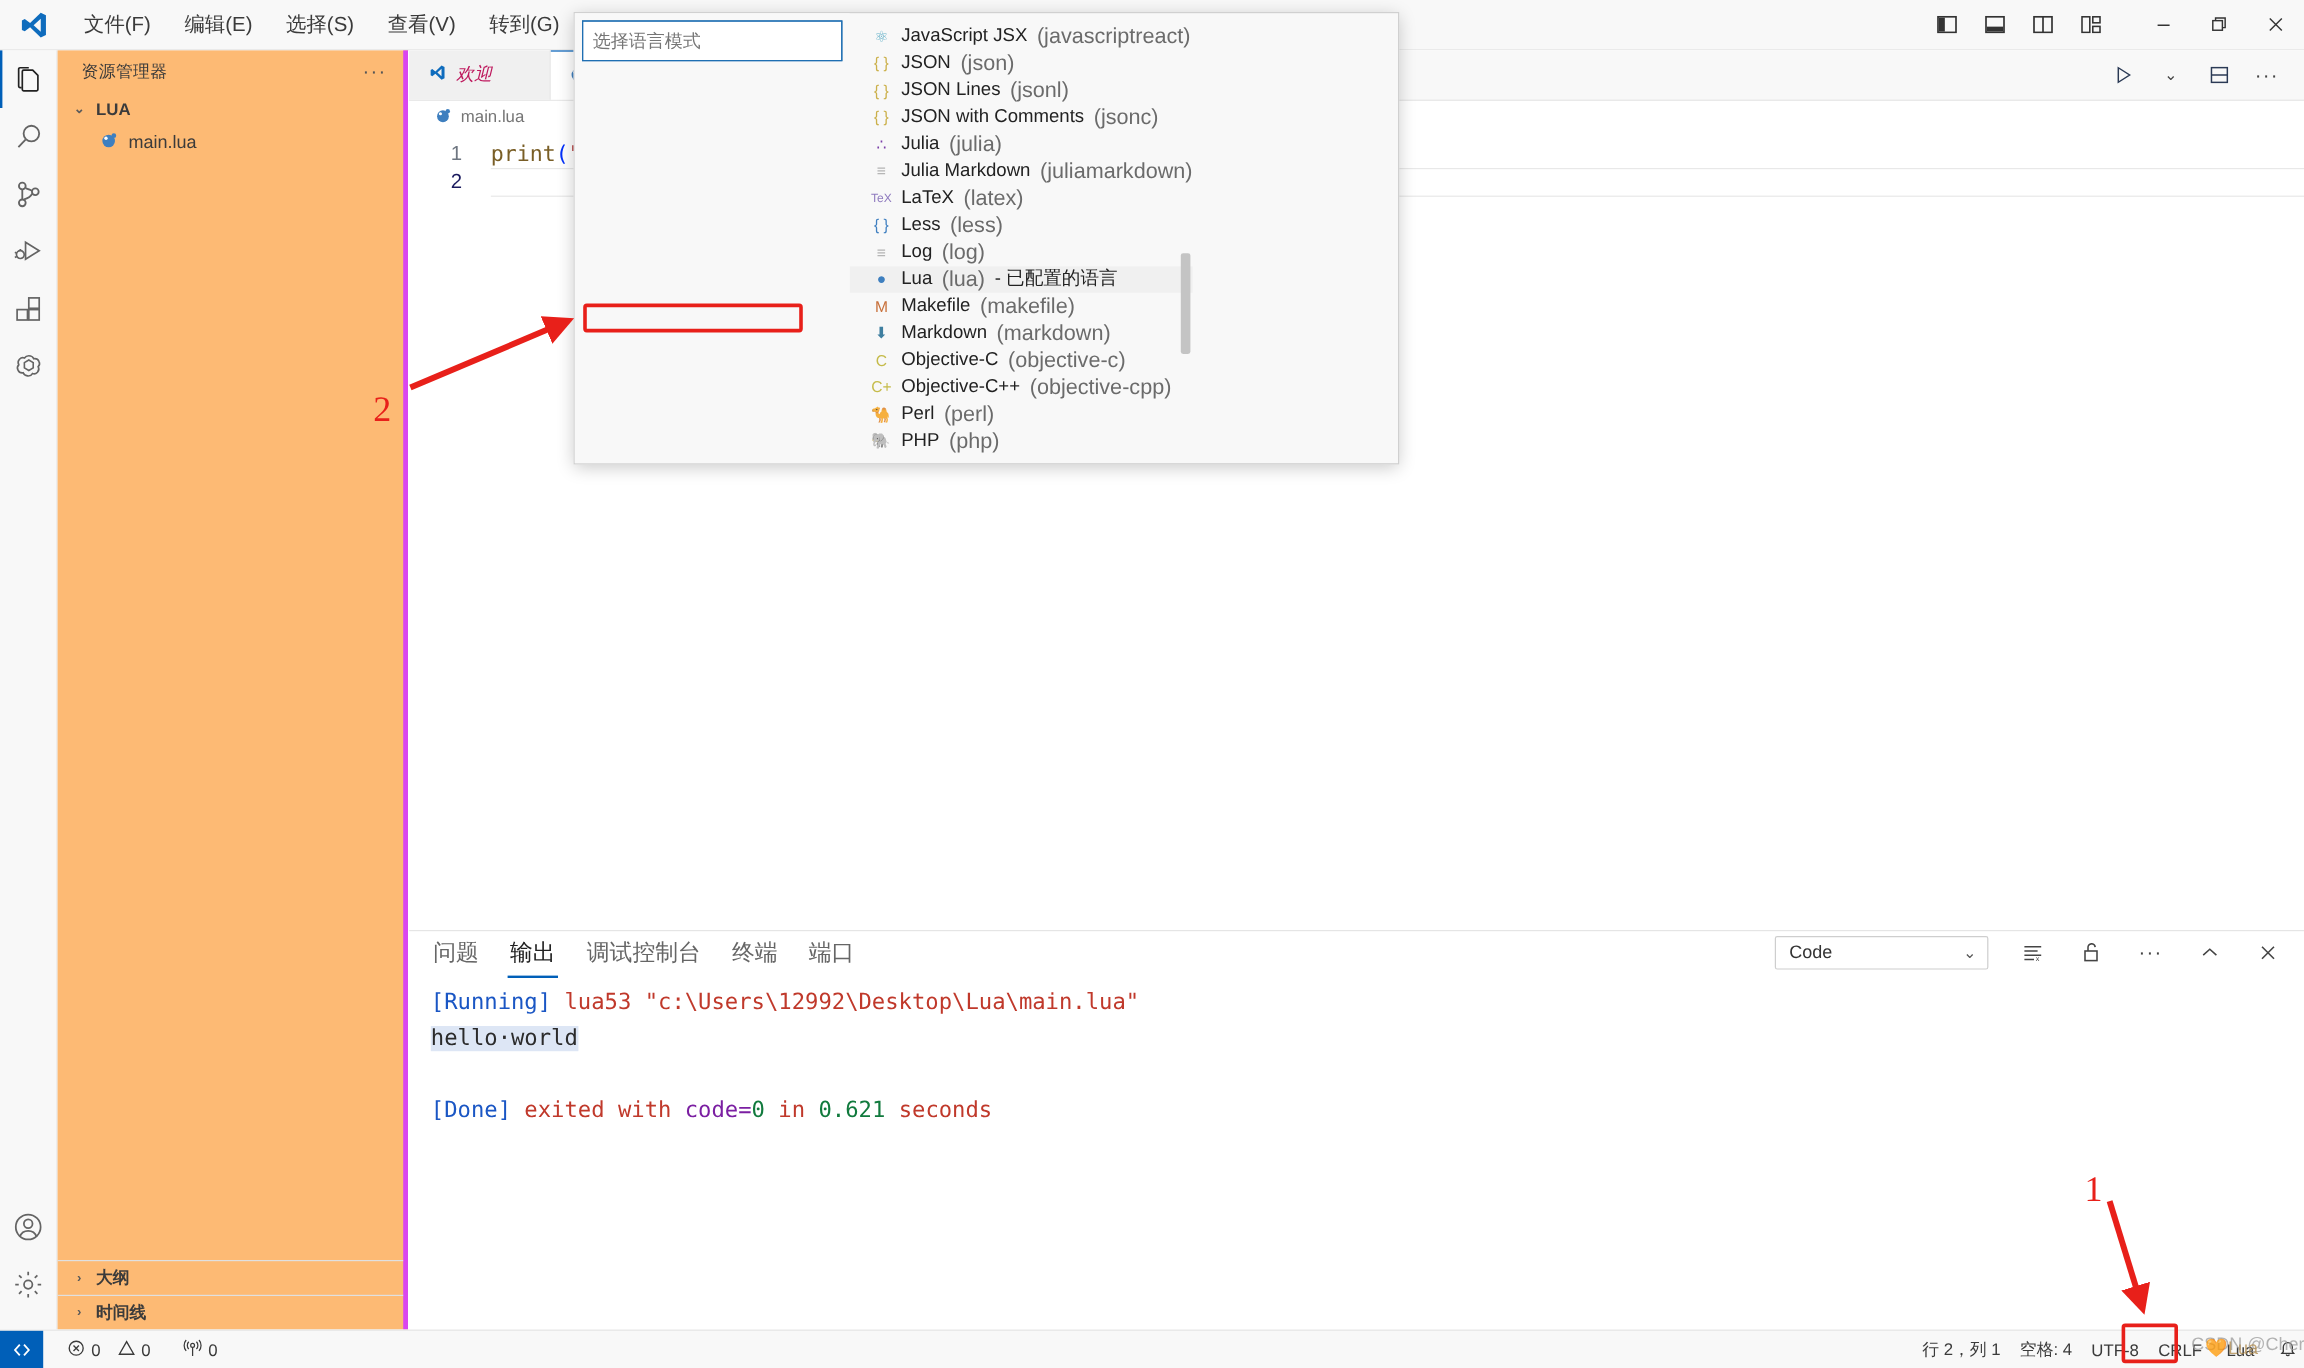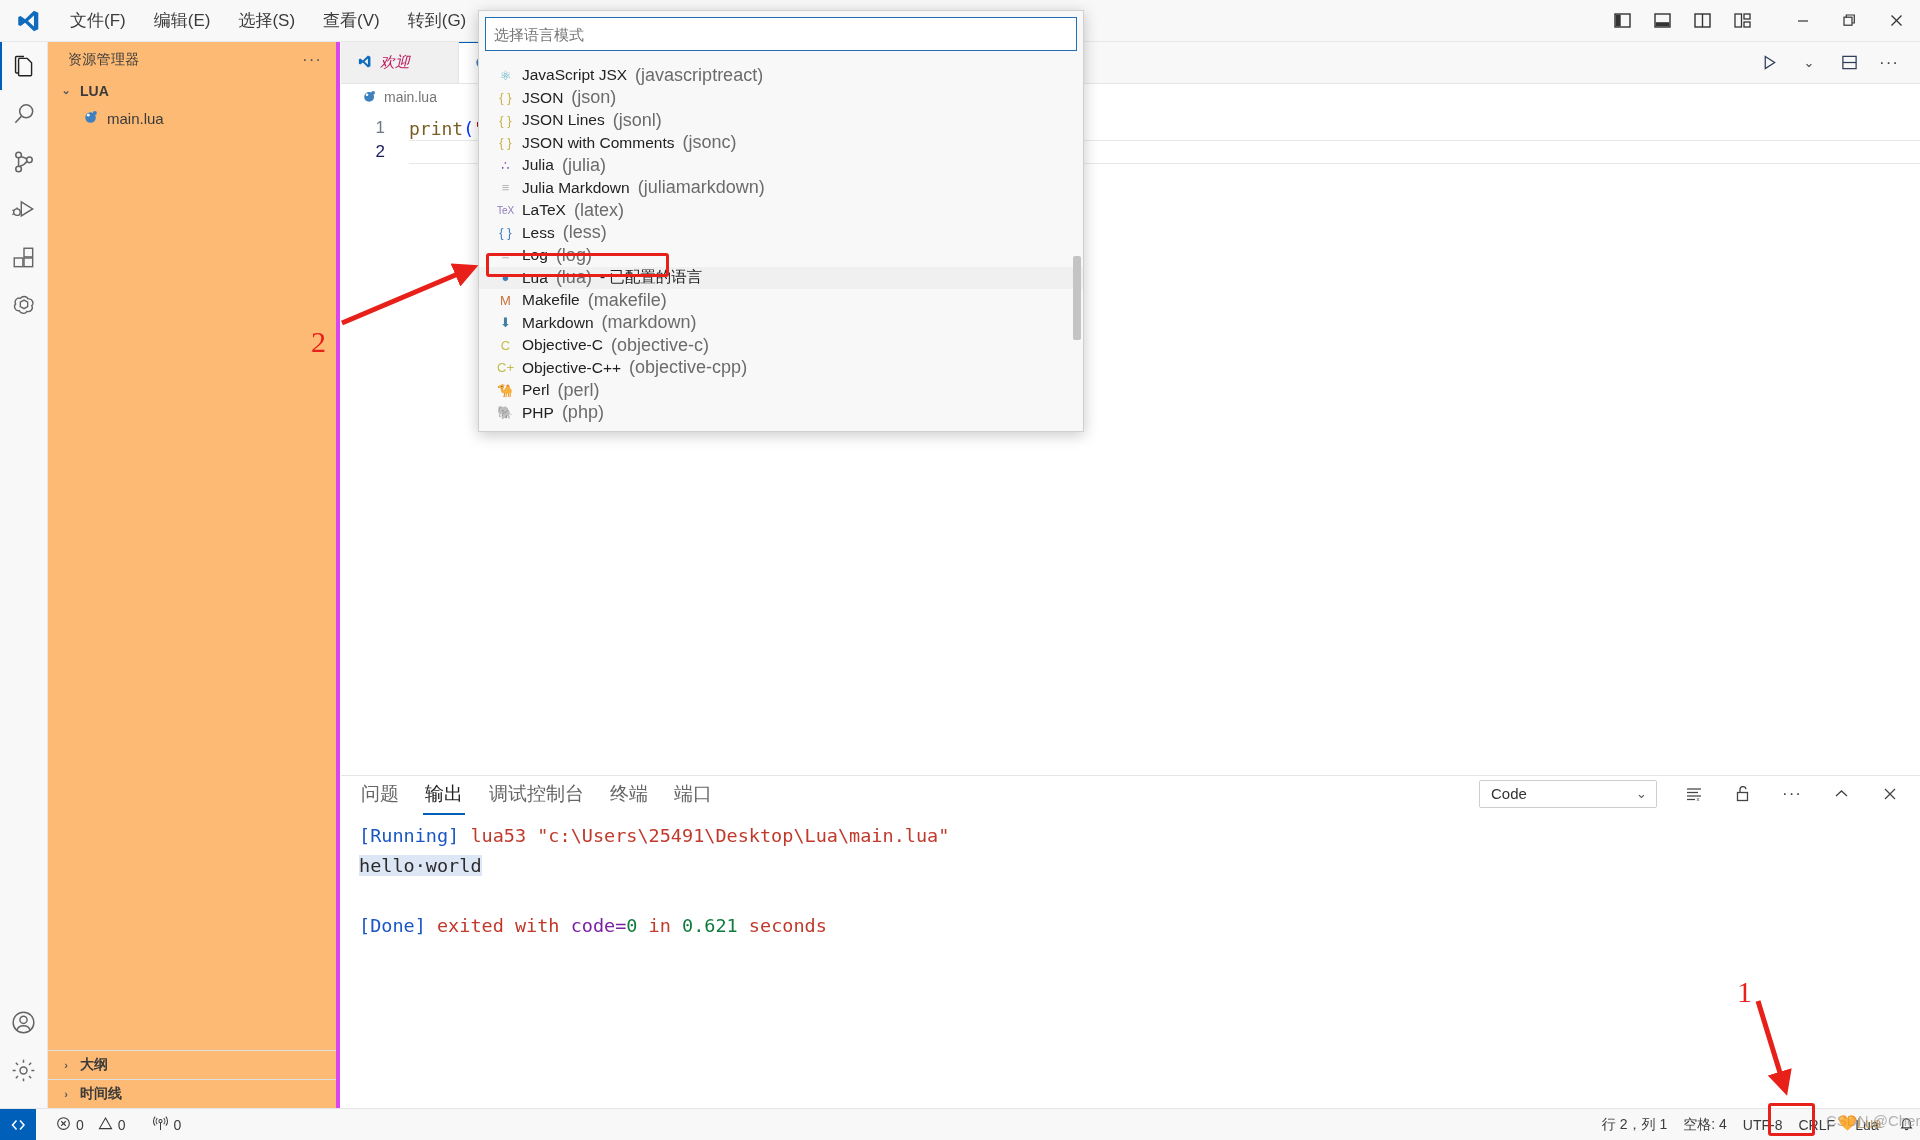--- a/index.html
+++ b/index.html
@@ -146,24 +146,24 @@
     display:flex; align-items:center; font-size:14px; color:#3b3b3b;
   }
   .sb-remote { width:36px; height:32px; background:#005fb8; display:flex; align-items:center; justify-content:center; }
   .sb-left { display:flex; align-items:center; gap: 18px; padding-left: 16px; }
   .sb-cell { display:flex; align-items:center; gap:5px; padding: 0 4px; }
   .sb-right { margin-left:auto; display:flex; align-items:center; gap: 8px; padding-right: 2px; }
   .sb-right .sb-cell { gap: 6px; }
 
   
   .quickpick {
-    position:absolute; left: 478px; top: 10px; width: 606px;
+    position:absolute; left: 478px; top: 10px; width: 688px;
     background:#f8f8f8; border:1px solid #d0d0d0;
     box-shadow: 0 3px 14px rgba(0,0,0,.22); z-index: 50;
-    display:flex; flex-direction:column;
+    display:flex; flex-direction:row;
   }
   .qp-input-wrap { padding: 6px 6px 5px 6px; background:#f8f8f8; }
   .qp-input {
     width:100%; height:34px; border:1px solid #1f6fb2; outline: 1px solid #1f6fb2; outline-offset:-1px;
     background:#fff; padding: 0 8px; font-size:15px; color:#333;
     font-family:"Liberation Sans", sans-serif;
   }
   .qp-input::placeholder { color:#767676; }
   .qp-list { position:relative; padding-bottom: 6px; max-height: 375px; overflow:hidden; }
   .qp-row {
@@ -451,21 +451,21 @@
         <div class="pa">
           <svg width="14" height="14" viewBox="0 0 14 14" fill="none" stroke="#444" stroke-width="1.3">
               <line x1="2" y1="2" x2="12" y2="12"></line>
               <line x1="12" y1="2" x2="2" y2="12"></line>
             </svg>
         </div>
       </div>
     </div>
     <div class="panel-body">
       <div>
-        <span class="o-blue">[Running]</span><span class="o-red"> lua53 "c:\Users\25491\Desktop\Lua\main.lua"</span>
+        <span class="o-blue">[Running]</span><span class="o-red"> lua53 "c:\Users\12992\Desktop\Lua\main.lua"</span>
       </div>
       <div>
         <span class="o-dark hl-sel">hello·world</span>
       </div>
       <div style="height:30px">&nbsp;</div>
       <div>
         <span class="o-blue">[Done]</span><span class="o-red"> exited with </span><span class="o-purple">code=</span><span class="o-green">0</span><span class="o-red"> in </span><span class="o-green">0.621</span><span class="o-red"> seconds</span>
       </div>
     </div>
   </div>

